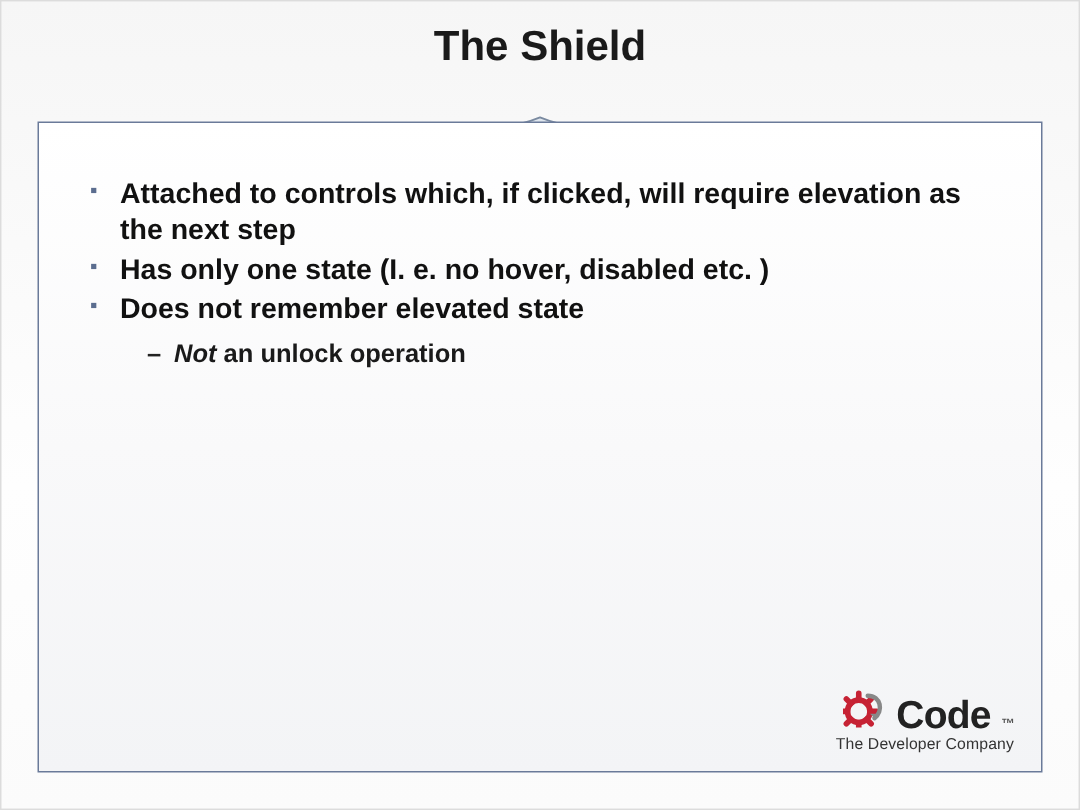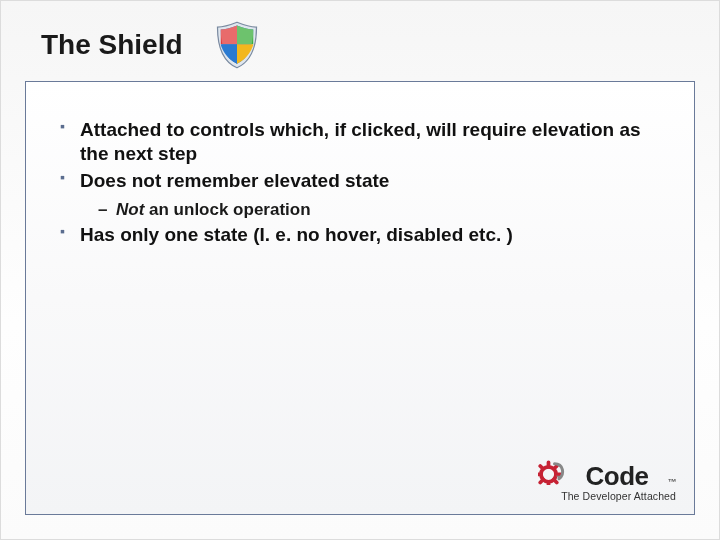--- a/index.html
+++ b/index.html
@@ -10,20 +10,21 @@
     position: relative;
     border: 1px solid #dcdcdc;
   }
   .title-bar {
     position: absolute;
     top: 14px; left: 40px; right: 40px;
     height: 60px;
     display: flex;
     align-items: center;
     gap: 28px;
+    flex-direction: column;
   }
   .title-text {
     font-size: 28px;
     font-weight: bold;
     color: #1a1a1a;
   }
   .shield-wrap { width: 52px; height: 52px; }
   .content-frame {
     position: absolute;
     top: 80px; left: 24px; right: 24px; bottom: 24px;
@@ -67,21 +68,21 @@
     right: 18px; bottom: 12px;
     text-align: right;
   }
   .logo-main {
     font-size: 26px;
     font-weight: 800;
     letter-spacing: -0.5px;
     display: flex;
     align-items: baseline;
     justify-content: flex-end;
-    gap: 16px;
+    gap: 4px;
   }
   .logo-code { color: #222; }
   .logo-gear { color: #c62234; }
   .logo-tm { font-size: 9px; color: #555; margin-left: 3px; vertical-align: top; }
   .logo-tag {
     font-size: 10.5px;
     color: #333;
     margin-top: -2px;
     letter-spacing: 0.1px;
   }
@@ -115,41 +116,41 @@
         <path d="M12 31 L32 31 L32 55 C17 48 12 33 12 31 Z" fill="#2a7ad1"></path>
         <path d="M52 31 L32 31 L32 55 C47 48 52 33 52 31 Z" fill="#f2b71e"></path>
         <path d="M32 8 C24 11 17 13 12 13 C12 20 13 26 14 31 L50 31 C51 26 52 20 52 13 C47 13 40 11 32 8 Z" fill="#ffffff" opacity="0.25"></path>
       </svg>
     </span>
   </div>
 
   <div class="content-frame">
     <ul class="bullets">
       <li>Attached to controls which, if clicked, will require elevation as the next step</li>
+      <li>Has only one state (I. e. no hover, disabled etc. )</li>
       <li>
         <span>Does not remember elevated state</span>
         <ul class="sub">
           <li>
             <em>Not</em><span> an unlock operation</span>
           </li>
         </ul>
       </li>
-      <li>Has only one state (I. e. no hover, disabled etc. )</li>
     </ul>
 
     <div class="logo">
       <div class="logo-main">
         <span class="logo-icon">
           <svg viewBox="0 0 40 34" width="30" height="26">
             <circle cx="14" cy="20" r="10" fill="none" stroke="#c62234" stroke-width="5"></circle>
             <path d="M14 10 L14 4 M14 30 L14 36 M4 20 L-2 20 M24 20 L30 20 M7 13 L3 9 M21 27 L25 31 M7 27 L3 31 M21 13 L25 9" stroke="#c62234" stroke-width="5" stroke-linecap="round"></path>
             <path d="M22 6 C34 6 36 20 28 26" fill="none" stroke="#888" stroke-width="4" stroke-linecap="round"></path>
             <polygon points="28,26 24,22 32,22" fill="#888"></polygon>
           </svg>
         </span>
         <span class="logo-code">Code</span>
           <span class="logo-tm">™</span>
       </div>
-      <div class="logo-tag">The Developer Attached</div>
+      <div class="logo-tag">The Developer Company</div>
     </div>
   </div>
 
 </div>
 
 </body></html>

